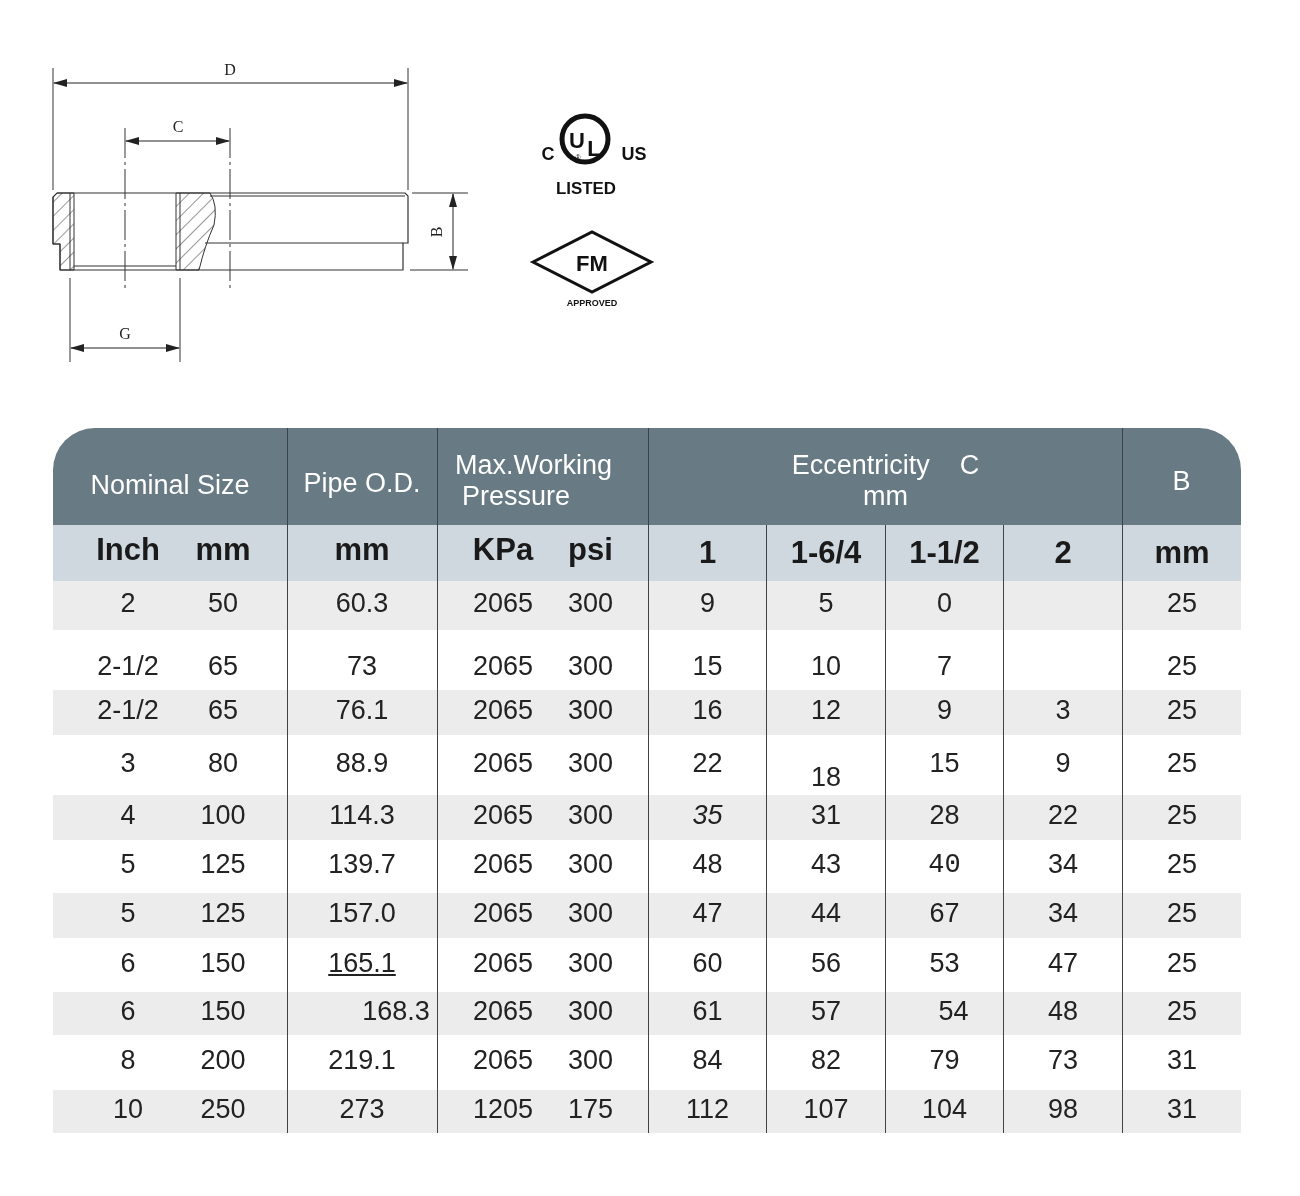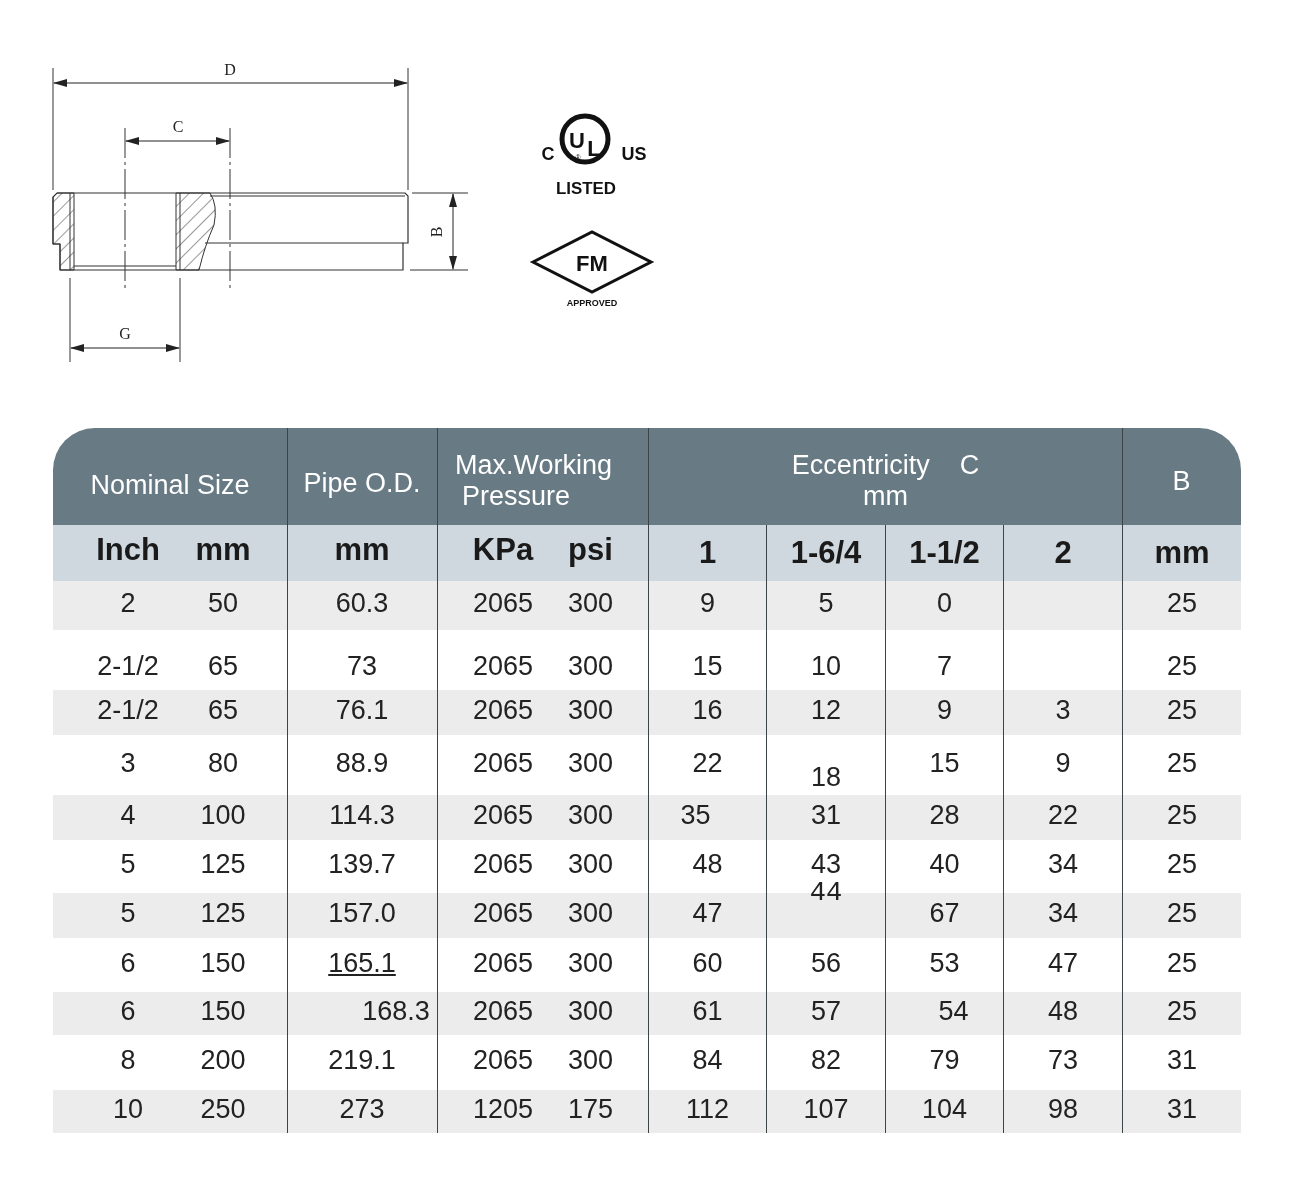--- a/index.html
+++ b/index.html
@@ -174,46 +174,46 @@
         <div class="cell dcell" style="left: 833px; top: 305px; width: 117px; height: 60px;">15</div>
         <div class="cell dcell" style="left: 951px; top: 305px; width: 118px; height: 60px;">9</div>
         <div class="cell dcell" style="left: 1070px; top: 305px; width: 118px; height: 60px;">25</div>
       </div>
       <div>
         <div class="cell dcell" style="left: 20px; top: 365px; width: 110px; height: 45px;">4</div>
         <div class="cell dcell" style="left: 120px; top: 365px; width: 100px; height: 45px;">100</div>
         <div class="cell dcell" style="left: 234px; top: 365px; width: 150px; height: 45px;">114.3</div>
         <div class="cell dcell" style="left: 400px; top: 365px; width: 100px; height: 45px;">2065</div>
         <div class="cell dcell" style="left: 490px; top: 365px; width: 95px; height: 45px;">300</div>
-        <div class="cell dcell" style="left: 584px; top: 365px; width: 117px; height: 45px;">35</div>
+        <div class="cell dcell" style="left: 596px; top: 365px; width: 117px; height: 45px; font-style: italic;">35</div>
         <div class="cell dcell" style="left: 714px; top: 365px; width: 118px; height: 45px;">31</div>
         <div class="cell dcell" style="left: 833px; top: 365px; width: 117px; height: 45px;">28</div>
         <div class="cell dcell" style="left: 951px; top: 365px; width: 118px; height: 45px;">22</div>
         <div class="cell dcell" style="left: 1070px; top: 365px; width: 118px; height: 45px;">25</div>
       </div>
       <div>
         <div class="cell dcell" style="left: 20px; top: 410px; width: 110px; height: 53px;">5</div>
         <div class="cell dcell" style="left: 120px; top: 410px; width: 100px; height: 53px;">125</div>
         <div class="cell dcell" style="left: 234px; top: 410px; width: 150px; height: 53px;">139.7</div>
         <div class="cell dcell" style="left: 400px; top: 410px; width: 100px; height: 53px;">2065</div>
         <div class="cell dcell" style="left: 490px; top: 410px; width: 95px; height: 53px;">300</div>
         <div class="cell dcell" style="left: 596px; top: 410px; width: 117px; height: 53px;">48</div>
         <div class="cell dcell" style="left: 714px; top: 410px; width: 118px; height: 53px;">43</div>
-        <div class="cell dcell" style="left: 833px; top: 410px; width: 117px; height: 53px;">40</div>
+        <div class="cell dcell" style="left: 833px; top: 410px; width: 117px; height: 53px; font-family: Liberation Mono, monospace;">40</div>
         <div class="cell dcell" style="left: 951px; top: 410px; width: 118px; height: 53px;">34</div>
         <div class="cell dcell" style="left: 1070px; top: 410px; width: 118px; height: 53px;">25</div>
       </div>
       <div>
         <div class="cell dcell" style="left: 20px; top: 463px; width: 110px; height: 45px;">5</div>
         <div class="cell dcell" style="left: 120px; top: 463px; width: 100px; height: 45px;">125</div>
         <div class="cell dcell" style="left: 234px; top: 463px; width: 150px; height: 45px;">157.0</div>
         <div class="cell dcell" style="left: 400px; top: 463px; width: 100px; height: 45px;">2065</div>
         <div class="cell dcell" style="left: 490px; top: 463px; width: 95px; height: 45px;">300</div>
         <div class="cell dcell" style="left: 596px; top: 463px; width: 117px; height: 45px;">47</div>
-        <div class="cell dcell" style="left: 714px; top: 442px; width: 118px; height: 45px; font-family: Liberation Mono, monospace;">44</div>
+        <div class="cell dcell" style="left: 714px; top: 463px; width: 118px; height: 45px;">44</div>
         <div class="cell dcell" style="left: 833px; top: 463px; width: 117px; height: 45px;">67</div>
         <div class="cell dcell" style="left: 951px; top: 463px; width: 118px; height: 45px;">34</div>
         <div class="cell dcell" style="left: 1070px; top: 463px; width: 118px; height: 45px;">25</div>
       </div>
       <div>
         <div class="cell dcell" style="left: 20px; top: 508px; width: 110px; height: 54px;">6</div>
         <div class="cell dcell" style="left: 120px; top: 508px; width: 100px; height: 54px;">150</div>
         <div class="cell dcell" style="left: 234px; top: 508px; width: 150px; height: 54px; text-decoration: underline;">165.1</div>
         <div class="cell dcell" style="left: 400px; top: 508px; width: 100px; height: 54px;">2065</div>
         <div class="cell dcell" style="left: 490px; top: 508px; width: 95px; height: 54px;">300</div>

